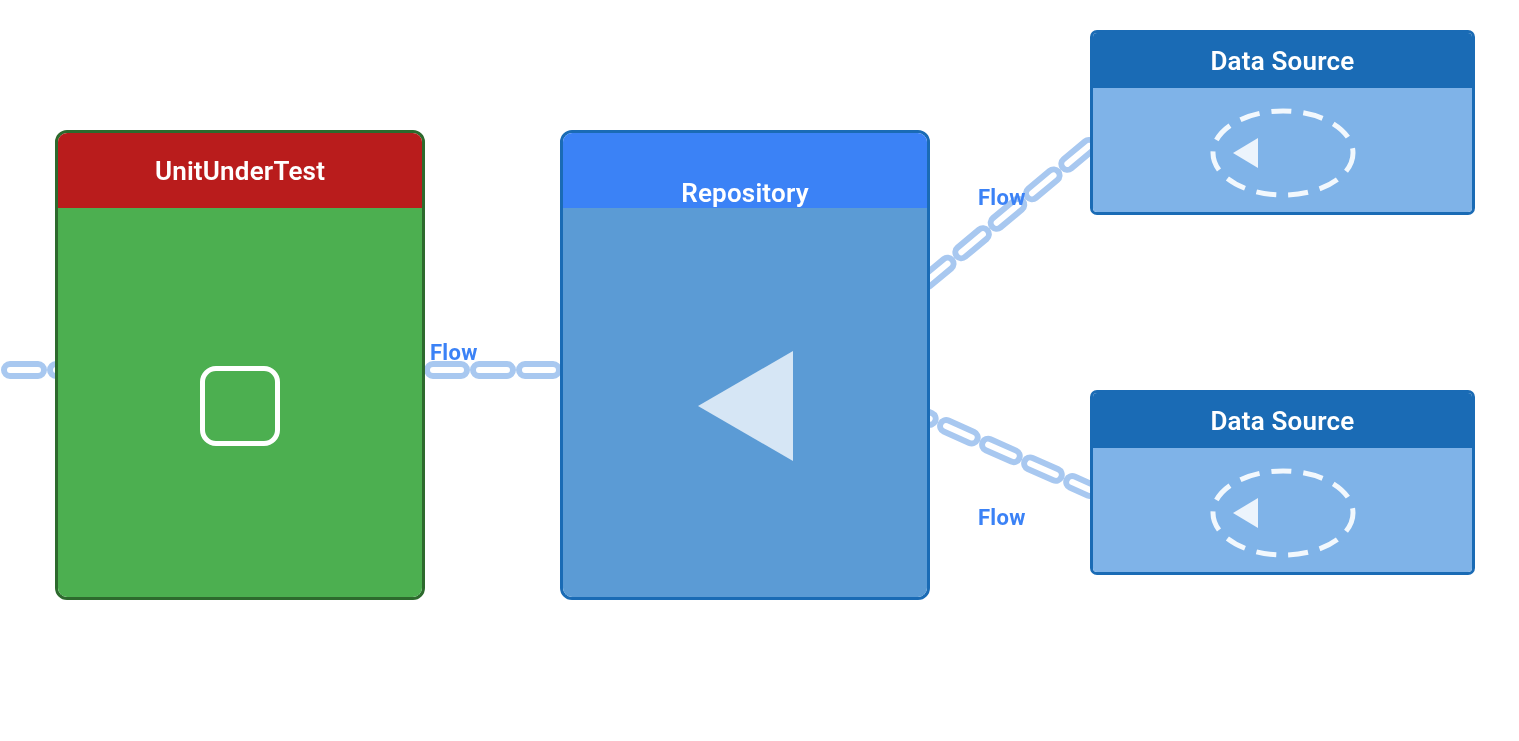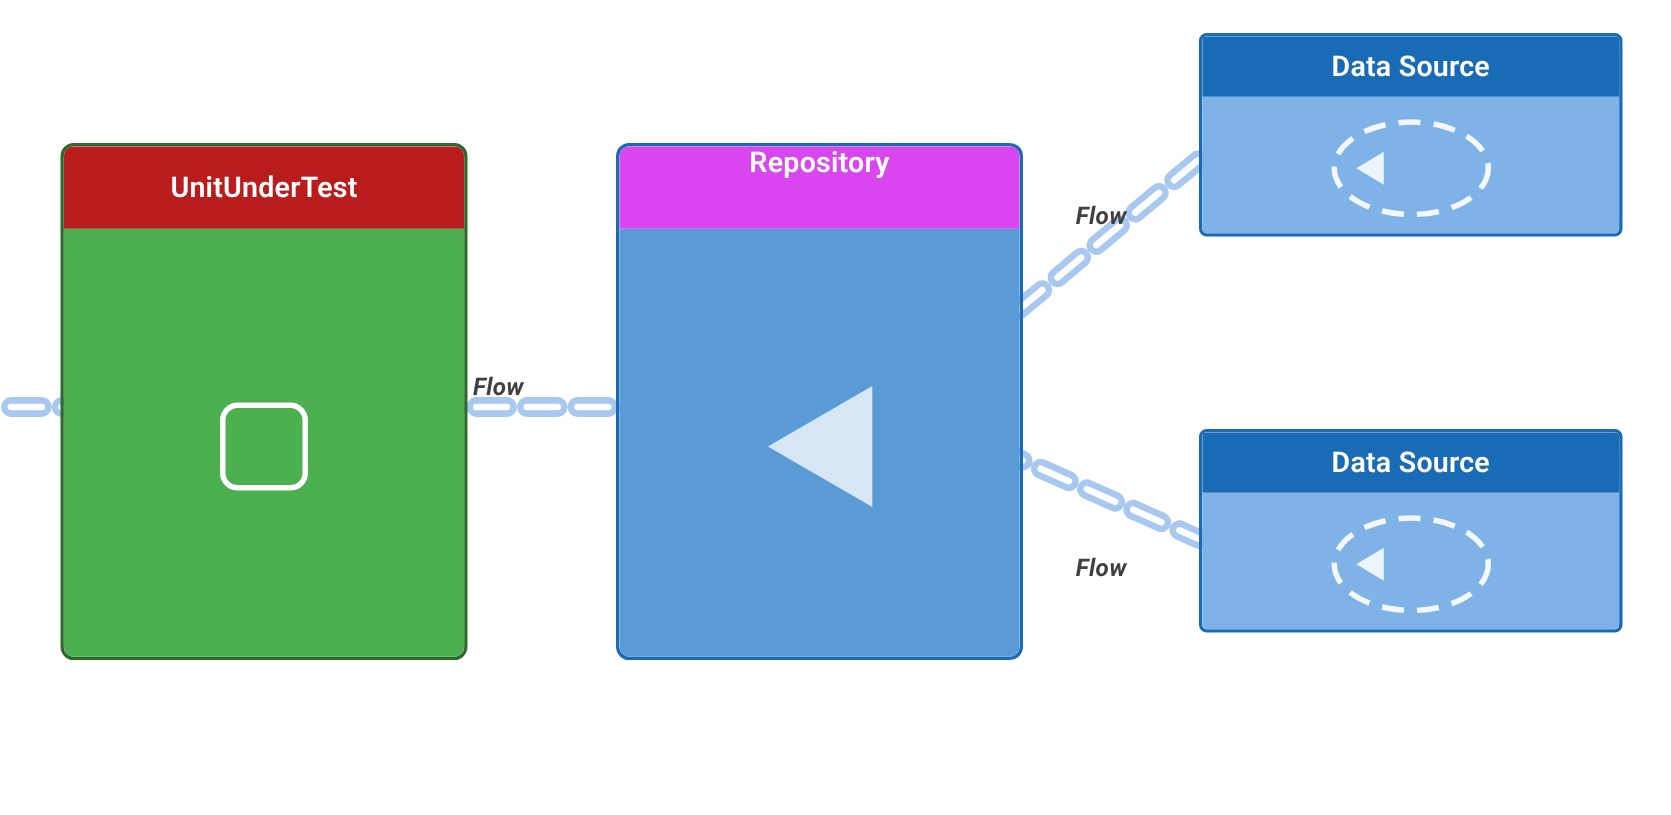--- a/index.html
+++ b/index.html
@@ -65,24 +65,24 @@
       left: 560px;
       top: 130px;
       width: 370px;
       height: 470px;
       border-radius: 12px;
       overflow: hidden;
       border: 3px solid #1a6bb5;
     }
 
     .repo-header {
-      background: #d946ef;
+      background: #3b82f6;
       height: 75px;
       display: flex;
-      align-items: flex-start;
+      align-items: flex-end;
       justify-content: center;
     }
 
     .repo-body {
       background: #5b9bd5;
       height: 395px;
       display: flex;
       align-items: center;
       justify-content: center;
     }
@@ -144,25 +144,24 @@
       width: 0;
       height: 0;
       border-top: 55px solid transparent;
       border-bottom: 55px solid transparent;
       border-right: 95px solid rgba(255,255,255,0.75);
     }
 
     
     .flow-label {
       position: absolute;
-      color: #404040;
+      color: #3b82f6;
       font-size: 22px;
       font-weight: 700;
       letter-spacing: 0.3px;
-      font-style: italic;
     }
 
     .flow-unit {
       left: 430px;
       top: 340px;
     }
 
     .flow-top {
       left: 978px;
       top: 185px;

